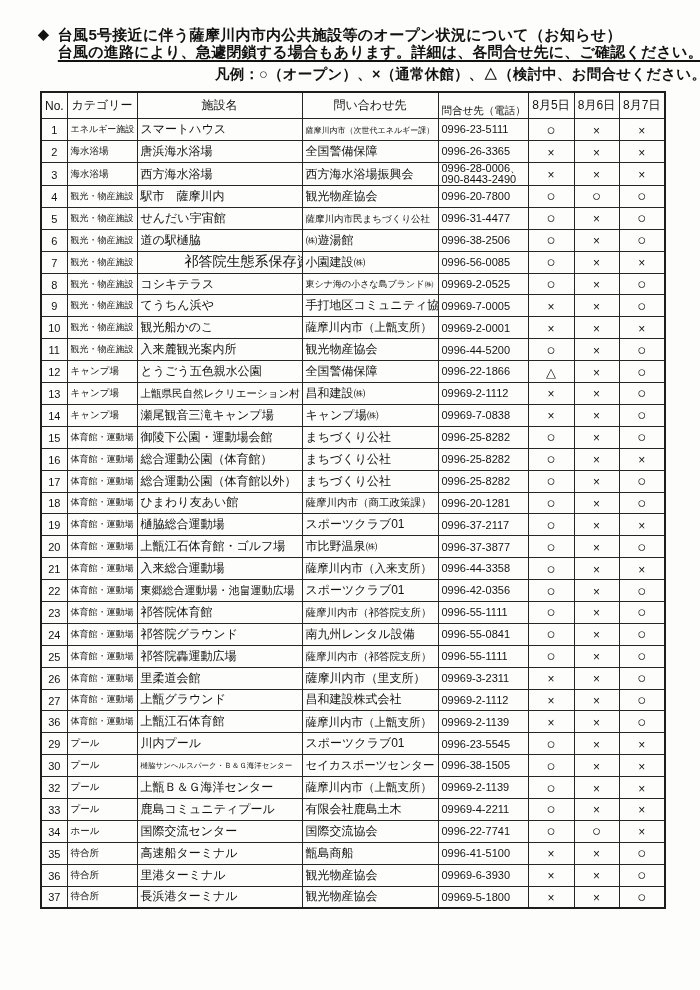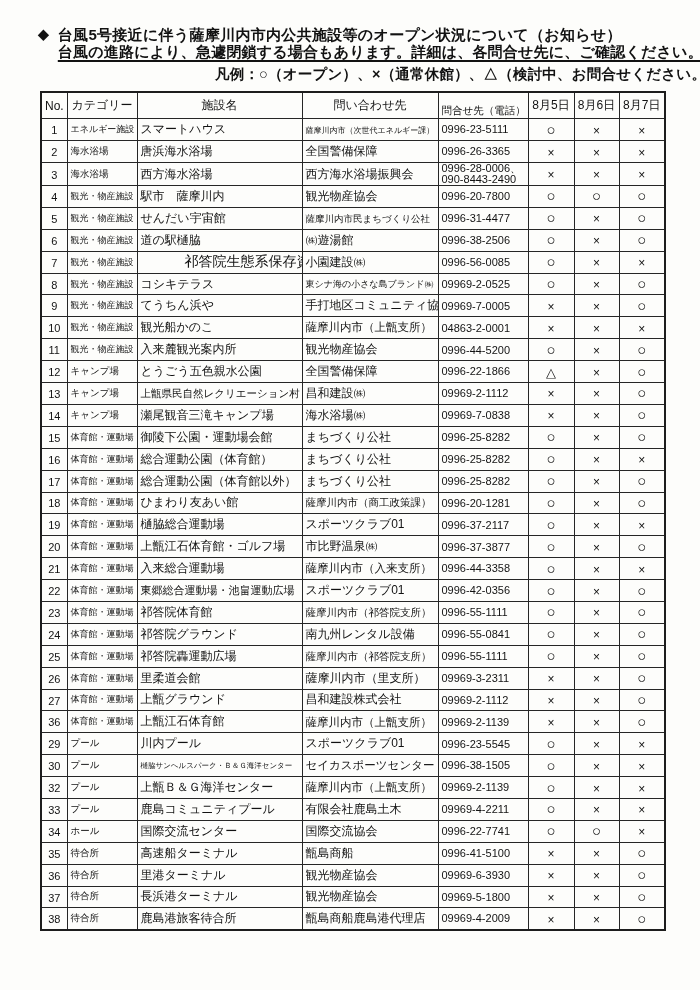--- a/index.html
+++ b/index.html
@@ -194,21 +194,21 @@
           <td class="c-tel"><span class="fit">09969-7-0005</span></td>
           <td class="c-st"><span class="sym sym-cross">×</span></td>
           <td class="c-st"><span class="sym sym-cross">×</span></td>
           <td class="c-st"><span class="sym sym-circle">○</span></td>
         </tr>
         <tr>
           <td class="c-no"><span class="fit">10</span></td>
           <td class="c-cat"><span class="fit" style="font-size: 9px;">観光・物産施設</span></td>
           <td class="c-fac"><span class="fit">観光船かのこ</span></td>
           <td class="c-con"><span class="fit" style="font-size: 11.5px;">薩摩川内市（上甑支所）</span></td>
-          <td class="c-tel"><span class="fit">04863-2-0001</span></td>
+          <td class="c-tel"><span class="fit">09969-2-0001</span></td>
           <td class="c-st"><span class="sym sym-cross">×</span></td>
           <td class="c-st"><span class="sym sym-cross">×</span></td>
           <td class="c-st"><span class="sym sym-cross">×</span></td>
         </tr>
         <tr>
           <td class="c-no"><span class="fit">11</span></td>
           <td class="c-cat"><span class="fit" style="font-size: 9px;">観光・物産施設</span></td>
           <td class="c-fac"><span class="fit">入来麓観光案内所</span></td>
           <td class="c-con"><span class="fit">観光物産協会</span></td>
           <td class="c-tel"><span class="fit">0996-44-5200</span></td>
@@ -233,21 +233,21 @@
           <td class="c-con"><span class="fit">昌和建設㈱</span></td>
           <td class="c-tel"><span class="fit">09969-2-1112</span></td>
           <td class="c-st"><span class="sym sym-cross">×</span></td>
           <td class="c-st"><span class="sym sym-cross">×</span></td>
           <td class="c-st"><span class="sym sym-circle">○</span></td>
         </tr>
         <tr>
           <td class="c-no"><span class="fit">14</span></td>
           <td class="c-cat"><span class="fit">キャンプ場</span></td>
           <td class="c-fac"><span class="fit">瀬尾観音三滝キャンプ場</span></td>
-          <td class="c-con"><span class="fit">海水浴場㈱</span></td>
+          <td class="c-con"><span class="fit">キャンプ場㈱</span></td>
           <td class="c-tel"><span class="fit">09969-7-0838</span></td>
           <td class="c-st"><span class="sym sym-cross">×</span></td>
           <td class="c-st"><span class="sym sym-cross">×</span></td>
           <td class="c-st"><span class="sym sym-circle">○</span></td>
         </tr>
         <tr>
           <td class="c-no"><span class="fit">15</span></td>
           <td class="c-cat"><span class="fit" style="font-size: 9px;">体育館・運動場</span></td>
           <td class="c-fac"><span class="fit">御陵下公園・運動場会館</span></td>
           <td class="c-con"><span class="fit">まちづくり公社</span></td>
@@ -459,25 +459,15 @@
         <tr>
           <td class="c-no"><span class="fit">37</span></td>
           <td class="c-cat"><span class="fit">待合所</span></td>
           <td class="c-fac"><span class="fit">長浜港ターミナル</span></td>
           <td class="c-con"><span class="fit">観光物産協会</span></td>
           <td class="c-tel"><span class="fit">09969-5-1800</span></td>
           <td class="c-st"><span class="sym sym-cross">×</span></td>
           <td class="c-st"><span class="sym sym-cross">×</span></td>
           <td class="c-st"><span class="sym sym-circle">○</span></td>
         </tr>
-        <tr>
-          <td class="c-no"><span class="fit">38</span></td>
-          <td class="c-cat"><span class="fit">待合所</span></td>
-          <td class="c-fac"><span class="fit">鹿島港旅客待合所</span></td>
-          <td class="c-con"><span class="fit">甑島商船鹿島港代理店</span></td>
-          <td class="c-tel"><span class="fit">09969-4-2009</span></td>
-          <td class="c-st"><span class="sym sym-cross">×</span></td>
-          <td class="c-st"><span class="sym sym-cross">×</span></td>
-          <td class="c-st"><span class="sym sym-circle">○</span></td>
-        </tr>
       </tbody>
   </table>
 </div>
 
 </body></html>

